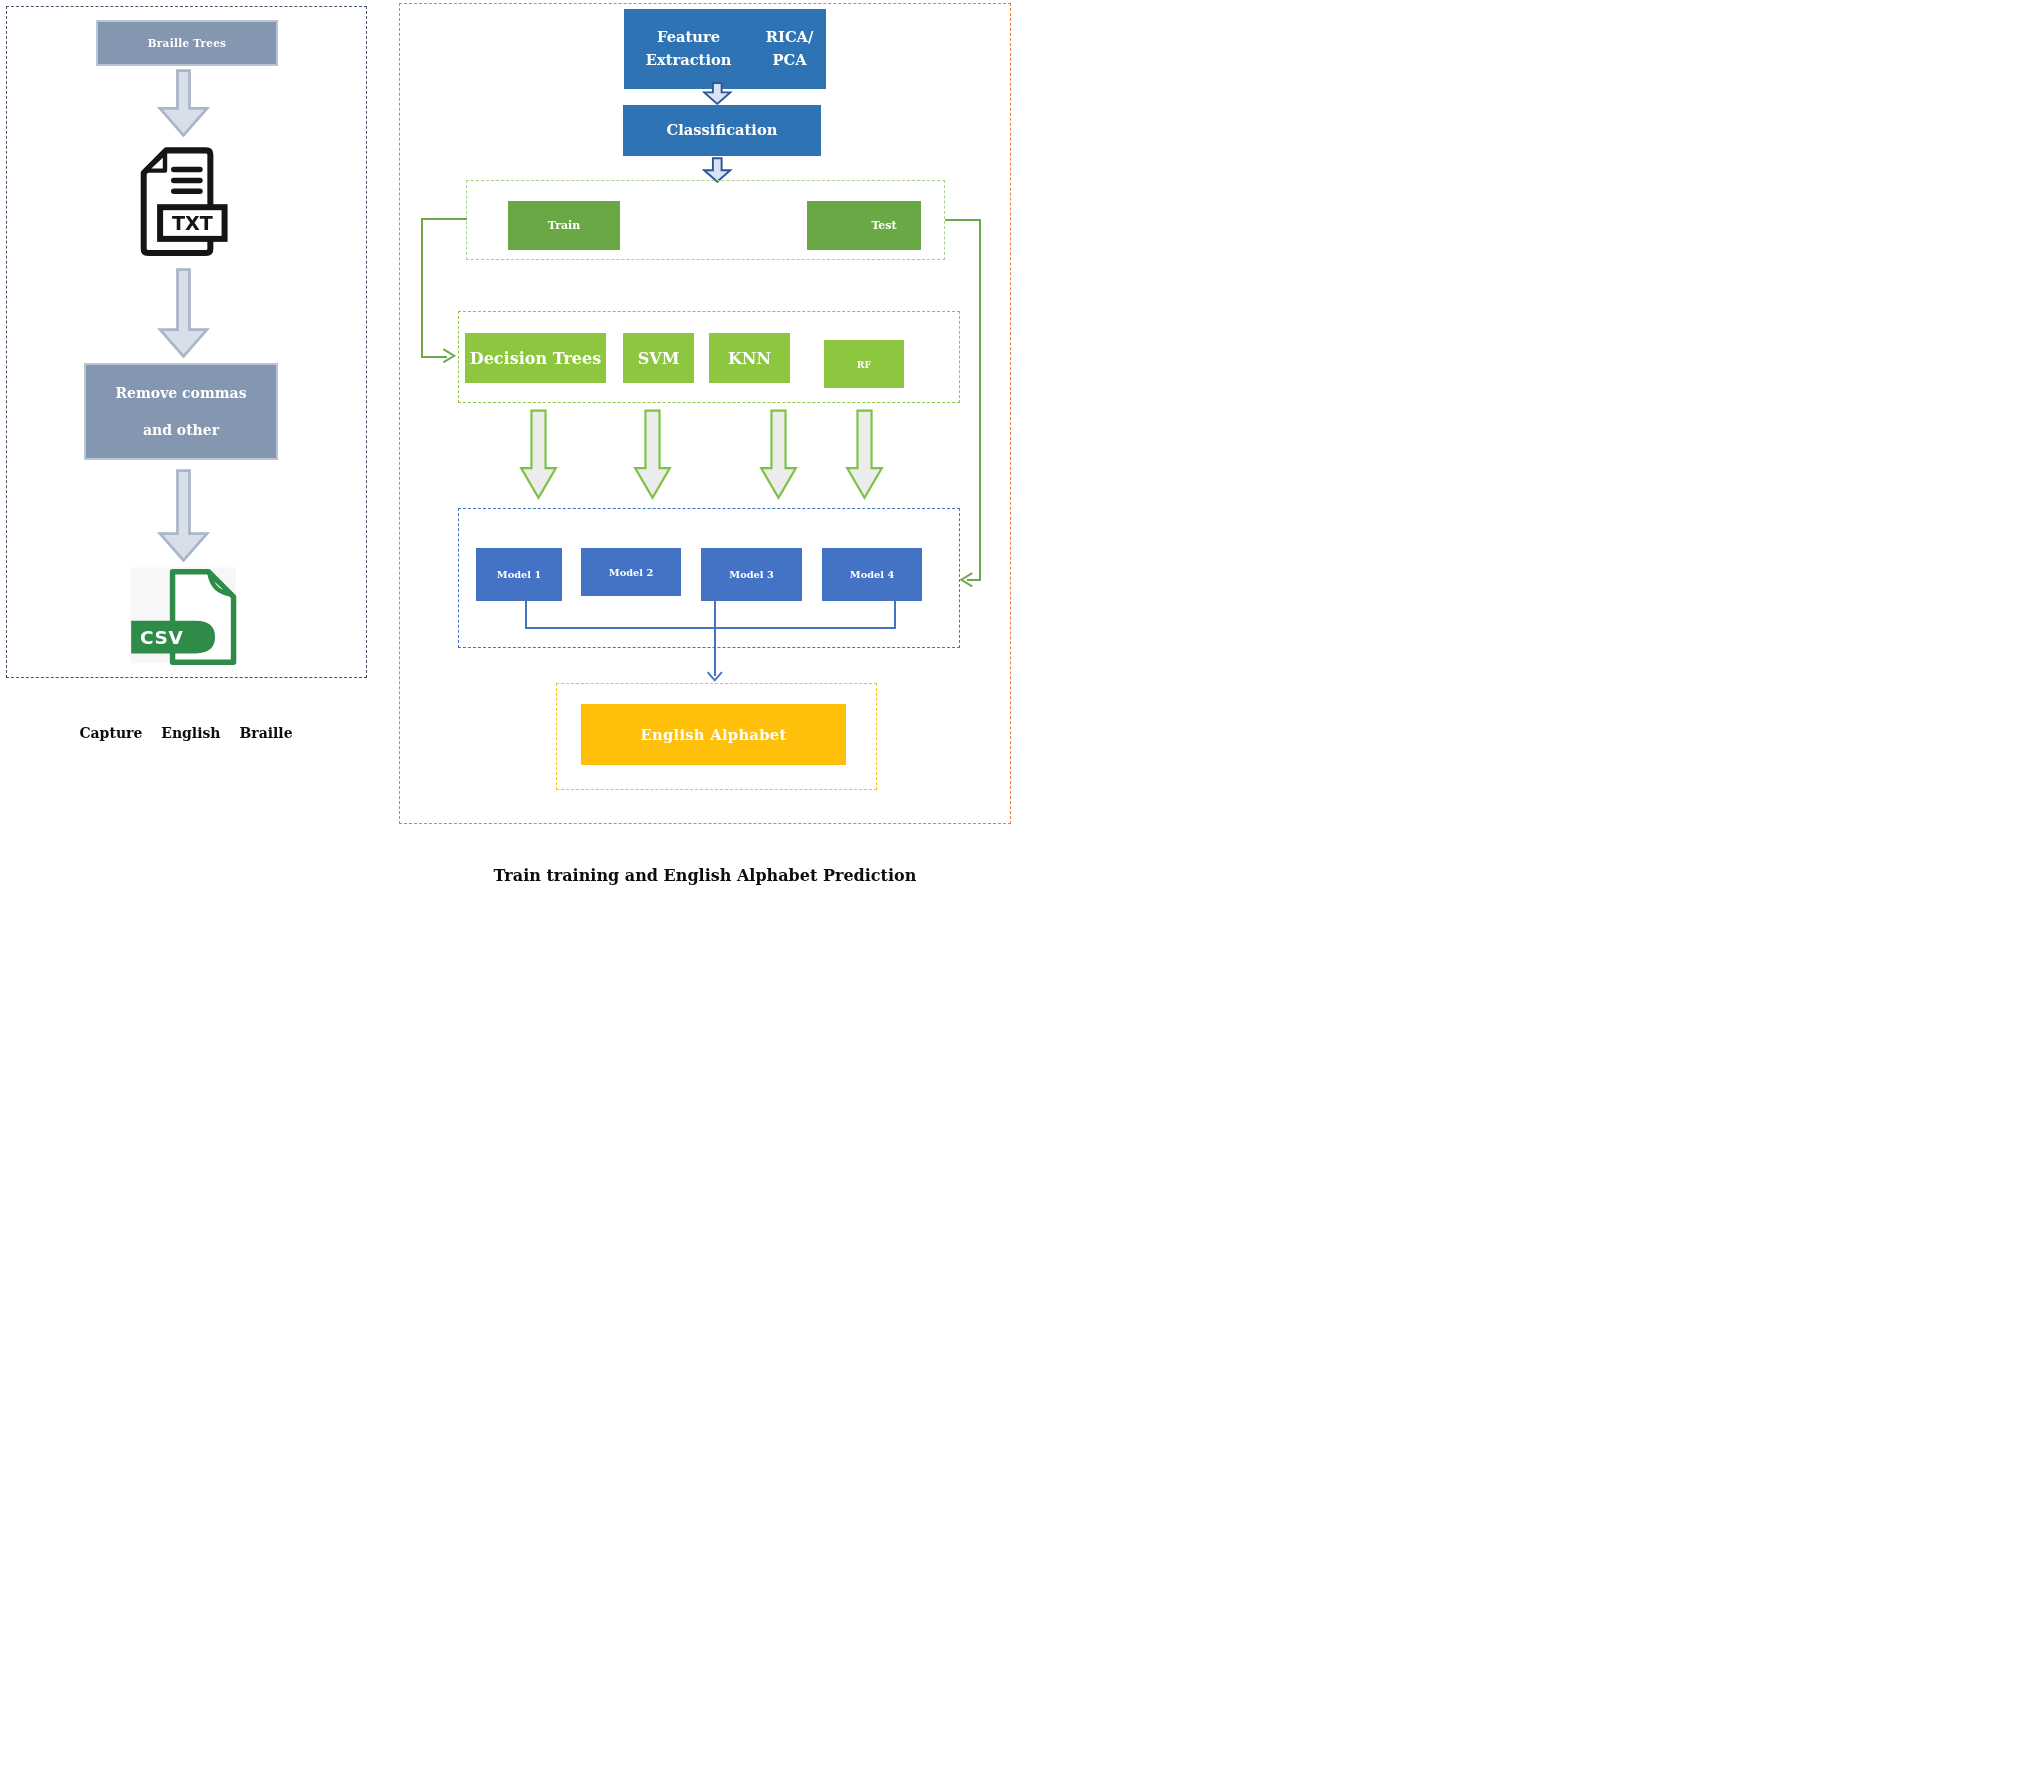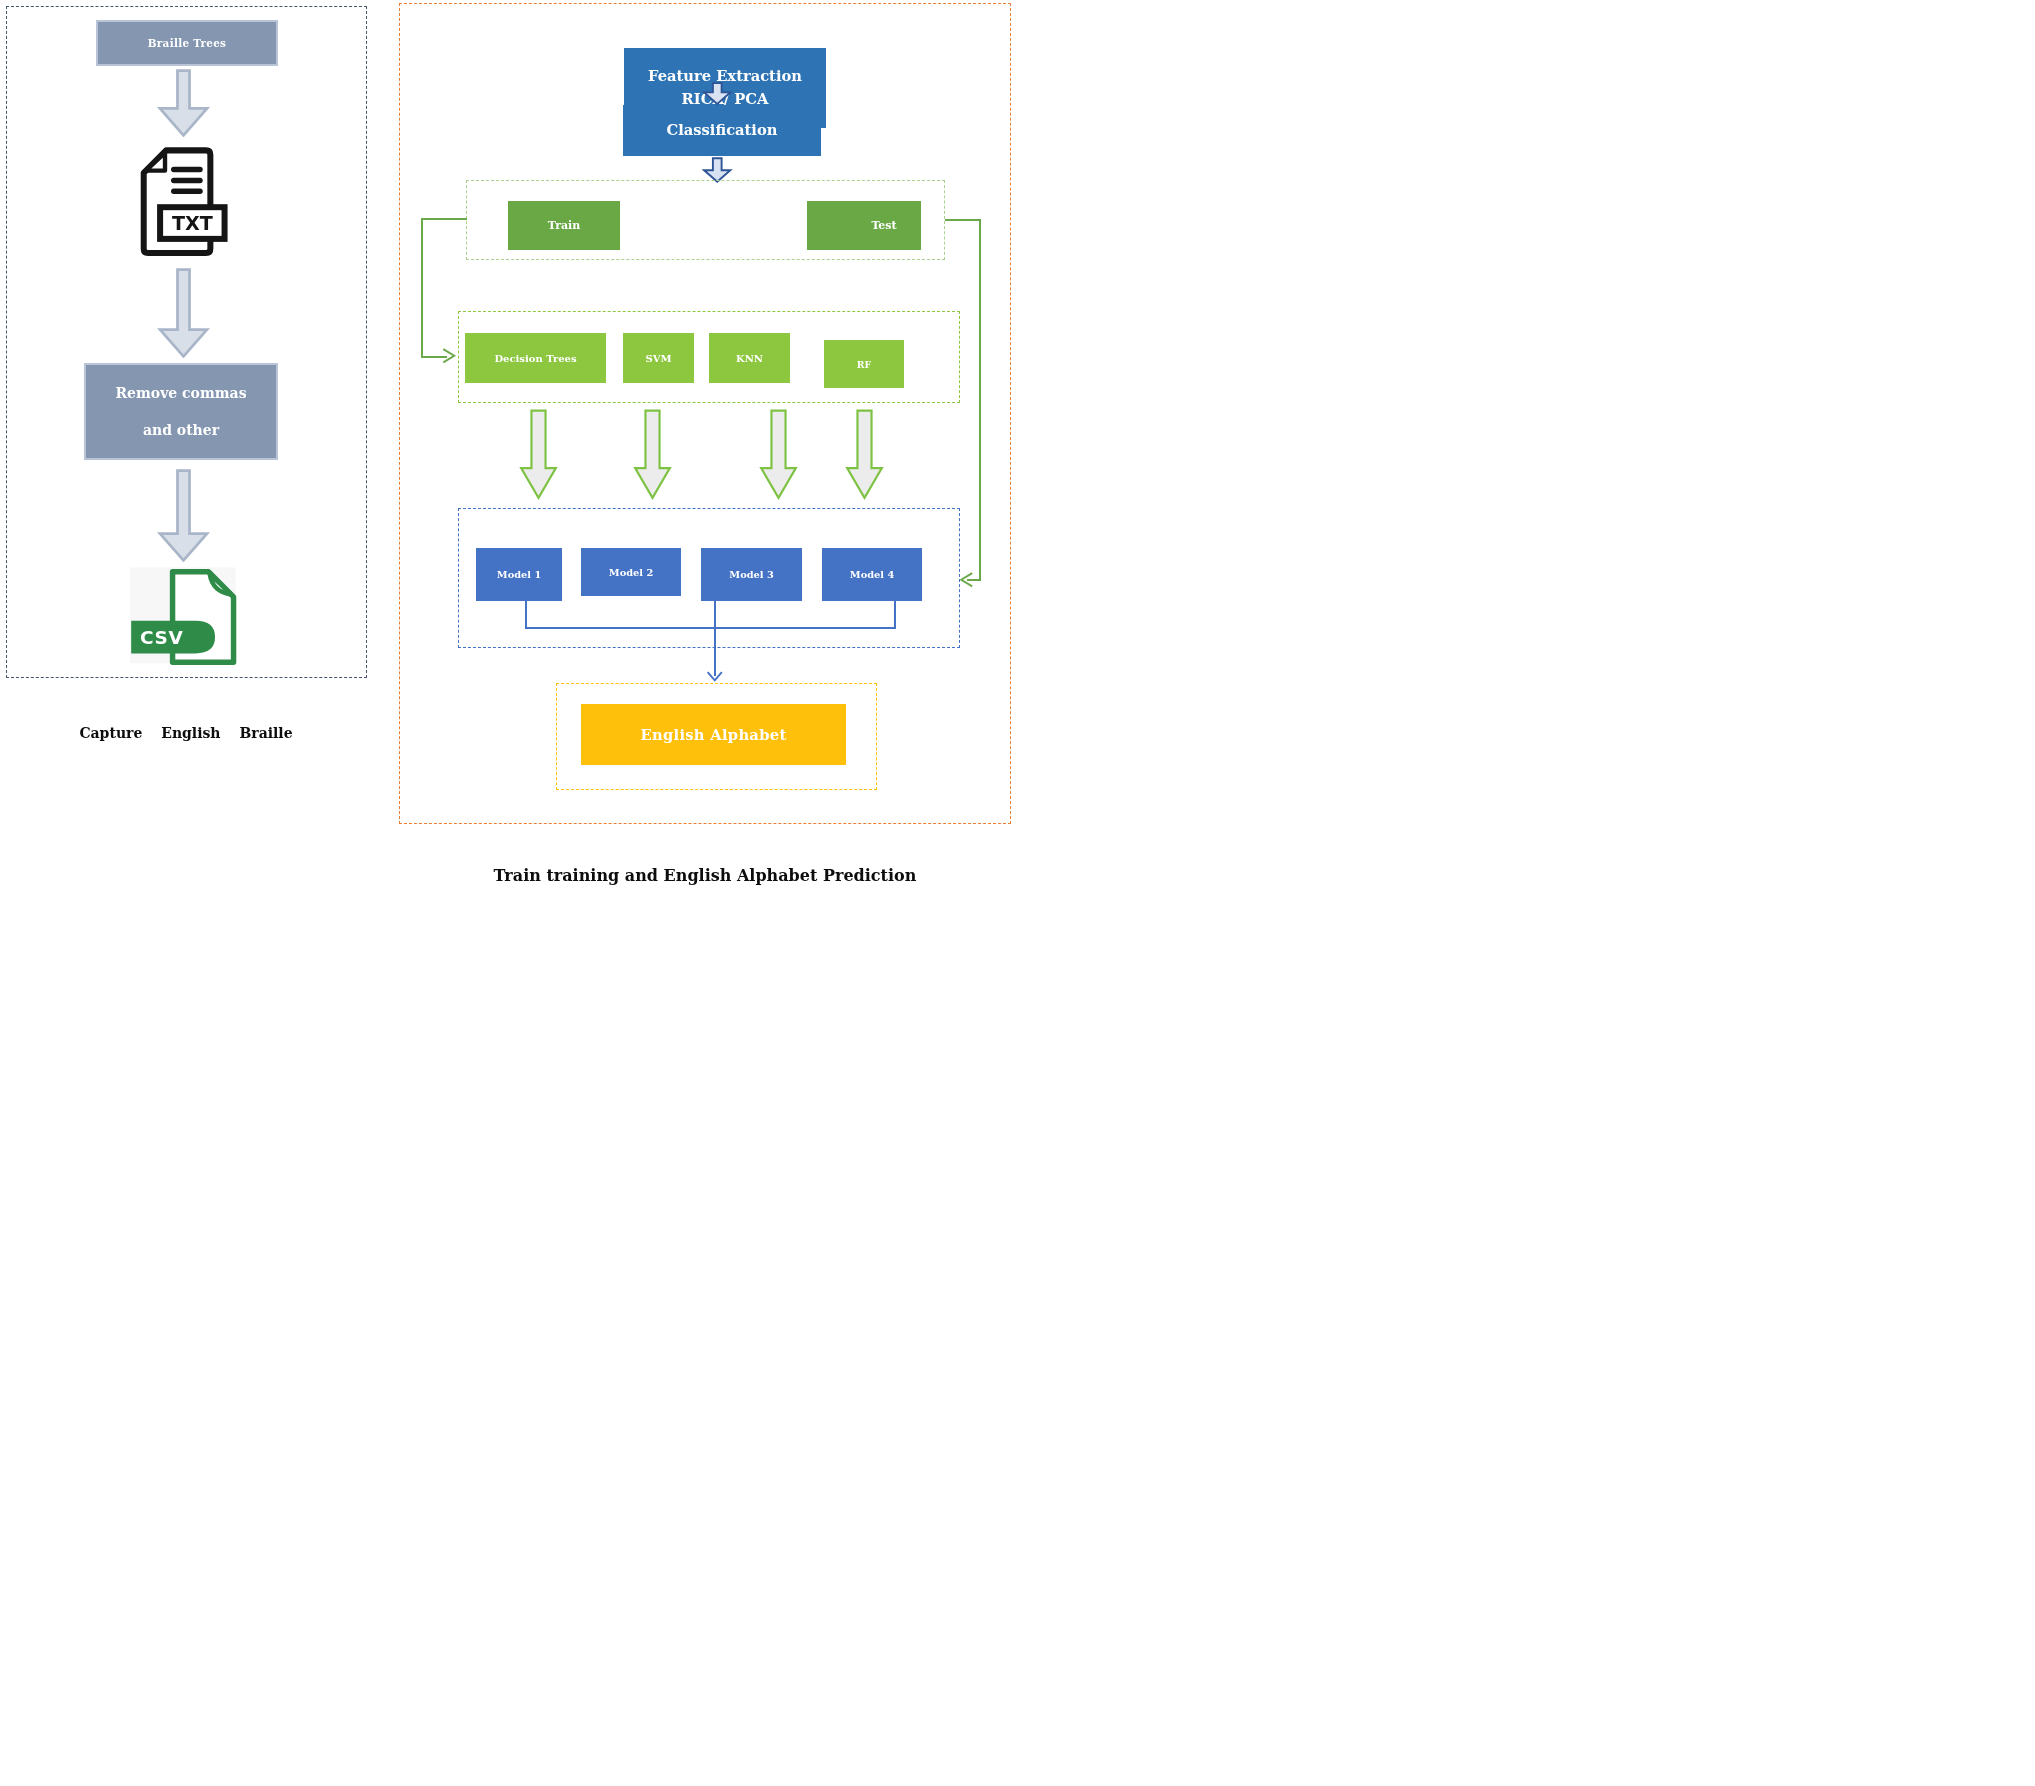--- a/index.html
+++ b/index.html
@@ -11,21 +11,21 @@
   .node{display:flex;align-items:center;justify-content:center;text-align:center;color:#ffffff;font-weight:bold;}
   
   .panel-left{border:1.6px dashed #44546A;}
   .panel-right{border:1.6px dashed #ED7D31;}
   
   .slate{background:#8496B0;border:2.2px solid #B9C4D6;font-size:10.4px;letter-spacing:0.3px;}
   .slate2{background:#8496B0;border:2.2px solid #B9C4D6;font-size:14px;line-height:2.6;flex-direction:column;}
   
   .bluebox{background:#2E74B5;font-size:14.7px;line-height:1.55;}
   .greenbox{background:#69A845;font-size:11px;text-align:center;}
-  .ltgreenbox{background:#8DC63F;font-size:10px;}
+  .ltgreenbox{background:#8DC63F;font-size:16px;}
   .modelbox{background:#4472C4;font-size:9.8px;}
   .amberbox{background:#FFC00C;font-size:14.7px;letter-spacing:0.3px;}
   
   .dash-green-muted{border:1.6px dashed #A9D18E;}
   .dash-green-bright{border:1.6px dashed #8DC63F;}
   .dash-blue{border:1.6px dashed #4472C4;}
   .dash-yellow{border:1.6px dashed #FFC000;}
   
   .line-blue{background:#4472C4;}
   .line-green{background:#6BA84A;}
@@ -77,21 +77,21 @@
     <path d="M 80 10 H 146 L 192 56 V 176 H 80 Z" fill="#ffffff" stroke="#2E8B48" stroke-width="10" stroke-linejoin="round"></path>
     <path d="M 148 14 L 188 52 C 166 49 152 38 148 14 Z" fill="#ffffff" stroke="#2E8B48" stroke-width="8" stroke-linejoin="round"></path>
     <path d="M 4 100 H 122 Q 158 100 158 130 Q 158 160 122 160 H 4 Z" fill="#2E8B48"></path>
     <text x="60" y="143" text-anchor="middle" font-family="DejaVu Sans, sans-serif" font-size="34" font-weight="bold" fill="#ffffff" letter-spacing="1">CSV</text>
   </svg>
 
   <div class="abs caption cap-left" style="left:5.5px;top:725px;width:361px;">Capture English Braille</div>
 
   <div class="abs panel-right" style="left:399px;top:2.7px;width:612px;height:821px;"></div>
 
-  <div class="abs node bluebox" style="left:624px;top:8.7px;width:202px;height:80px;flex-direction:column;margin-top:39px;">
+  <div class="abs node bluebox" style="left:624px;top:8.7px;width:202px;height:80px;flex-direction:row;">
     <span>Feature Extraction</span>
     <span>RICA/ PCA</span>
   </div>
 
   <svg class="abs" style="left:702px;top:82px;" width="30.5" height="23" viewBox="0 0 56 42">
     <polygon points="20,2 36,2 36,19 52,19 28,40 4,19 20,19" fill="#D9E2F3" stroke="#2F5496" stroke-width="3.5"></polygon>
   </svg>
 
   <div class="abs node bluebox" style="left:623px;top:105px;width:198px;height:51px;">
     <span>Classification</span>

